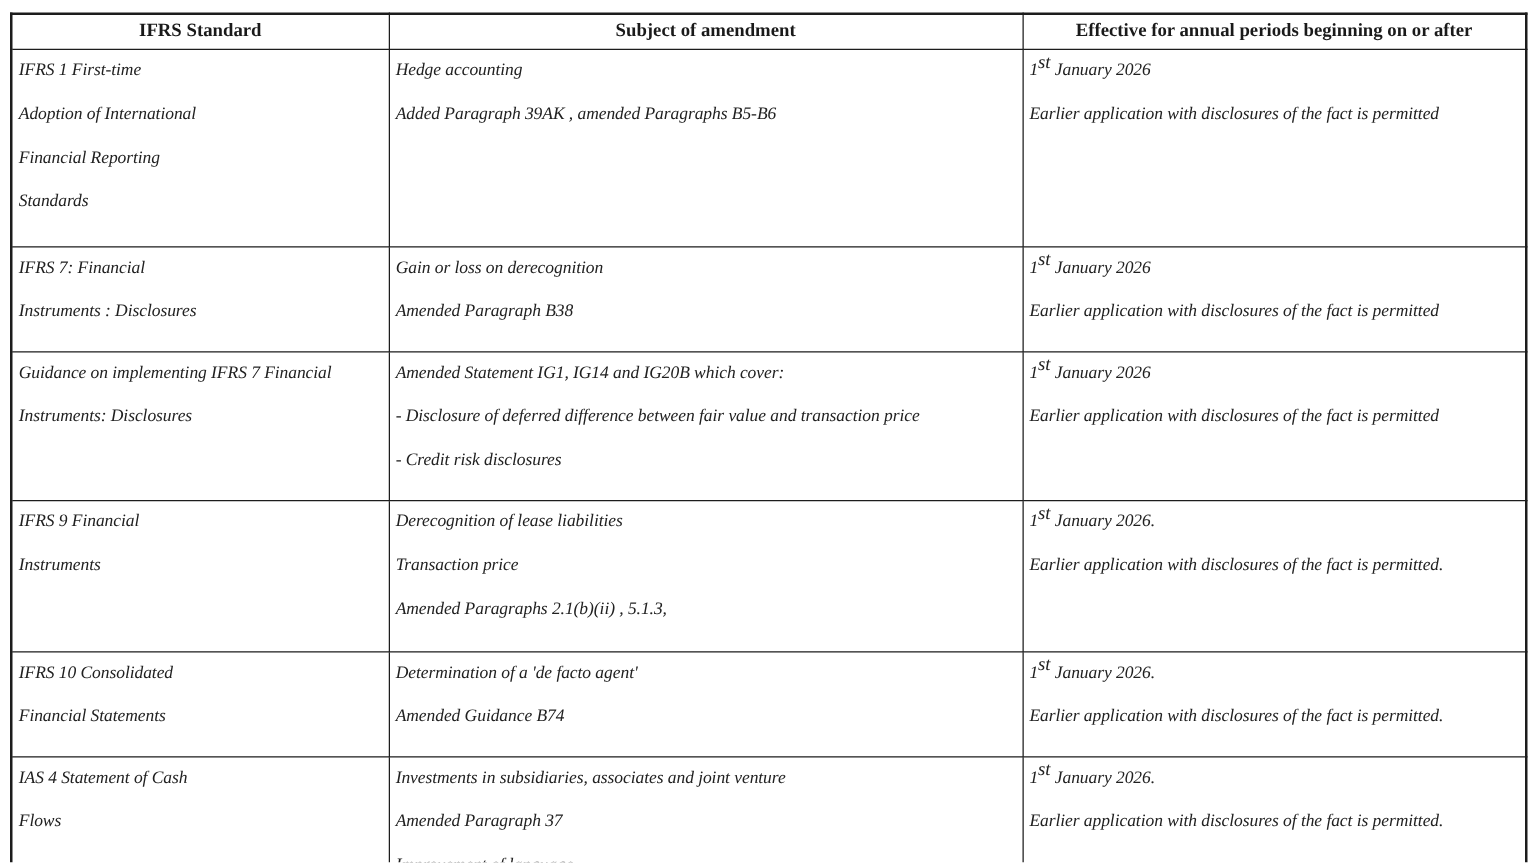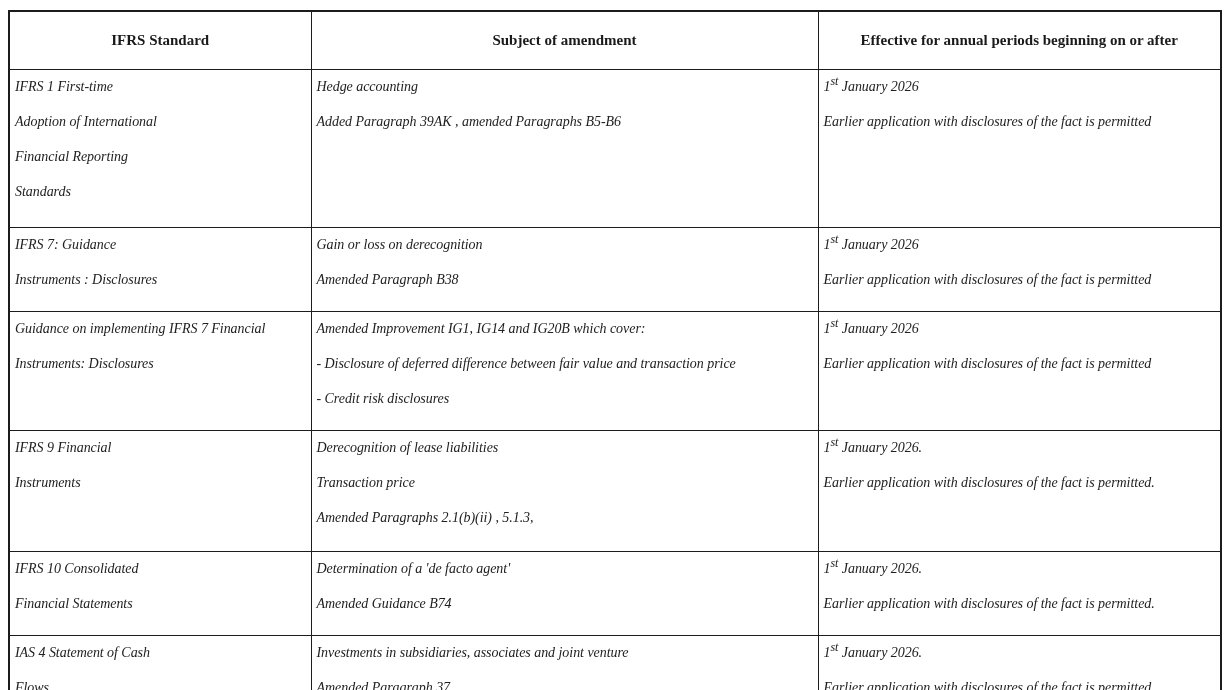--- a/index.html
+++ b/index.html
@@ -27,39 +27,39 @@
   }
   col.c1 { width: 302px; }
   col.c2 { width: 507px; }
   col.c3 { width: 403px; }
   th {
     border: 1px solid #1c1c1c;
     font-size: 15px;
     font-weight: bold;
     text-align: center;
     vertical-align: middle;
-    padding: 18px 4px;
+    padding: 3px 4px;
     height: 21px;
     color: #1a1a1a;
   }
   td {
     border: 1px solid #1c1c1c;
     vertical-align: top;
     padding: 7px 6px 0 5px;
   }
   td p {
     margin: 0 0 15px 0;
     font-size: 14px;
     line-height: 20px;
     white-space: nowrap;
     letter-spacing: -0.05px;
     font-style: italic;
   }
   td p sup {
-    font-size: 12px;
+    font-size: 15px;
     line-height: 0;
   }
   
   tbody tr:nth-child(1) td { height: 150px; }
   tbody tr:nth-child(2) td { height: 76px;  }
   tbody tr:nth-child(3) td { height: 111px; }
   tbody tr:nth-child(4) td { height: 113px; margin-top: 42px; }
   tbody tr:nth-child(5) td { height: 76px;  }
   tbody tr:nth-child(6) td { height: 112px; }
 </style>
@@ -93,40 +93,40 @@
             <p>Added Paragraph 39AK , amended Paragraphs B5-B6</p>
           </td>
     <td>
             <p><span>1</span><sup>st</sup><span> January 2026</span></p>
             <p>Earlier application with disclosures of the fact is permitted</p>
           </td>
   </tr>
 
   <tr>
     <td>
-            <p>IFRS 7: Guidance</p>
+            <p>IFRS 7: Financial</p>
             <p>Instruments : Disclosures</p>
           </td>
     <td>
             <p>Gain or loss on derecognition</p>
             <p>Amended Paragraph B38</p>
           </td>
     <td>
             <p><span>1</span><sup>st</sup><span> January 2026</span></p>
             <p>Earlier application with disclosures of the fact is permitted</p>
           </td>
   </tr>
 
   <tr>
     <td>
             <p>Guidance on implementing IFRS 7 Financial</p>
             <p>Instruments: Disclosures</p>
           </td>
     <td>
-            <p>Amended Improvement IG1, IG14 and IG20B which cover:</p>
+            <p>Amended Statement IG1, IG14 and IG20B which cover:</p>
             <p>- Disclosure of deferred difference between fair value and transaction price</p>
             <p>- Credit risk disclosures</p>
           </td>
     <td>
             <p><span>1</span><sup>st</sup><span> January 2026</span></p>
             <p>Earlier application with disclosures of the fact is permitted</p>
           </td>
   </tr>
 
   <tr>

